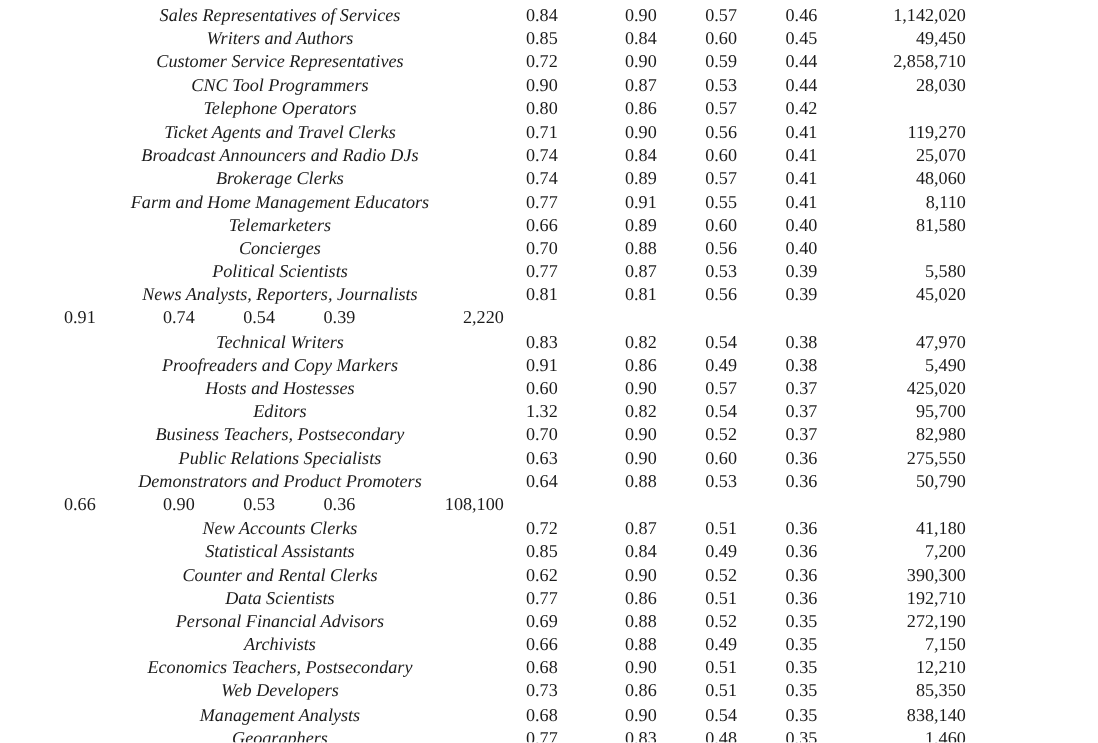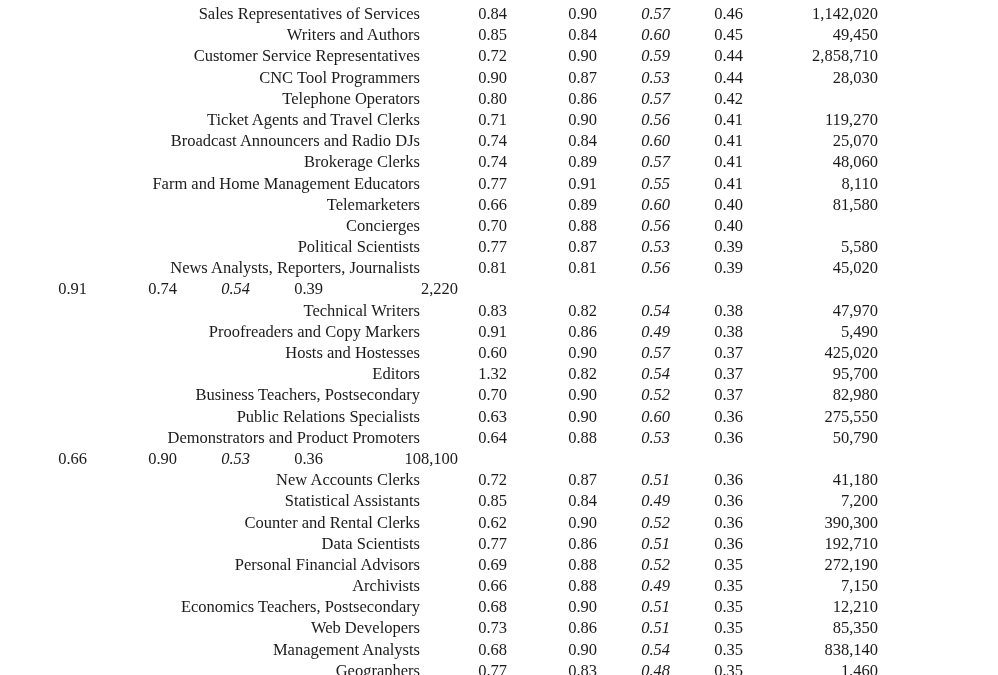--- a/index.html
+++ b/index.html
@@ -23,26 +23,27 @@
     height: 21.2px;
     line-height: 21.2px;
     font-size: 16.5px;
     white-space: nowrap;
   }
   .c-name {
     flex: 0 0 420px;
     box-sizing: border-box;
     padding-left: 89px;
     overflow: hidden;
-    text-align: right;
+    text-align: center;
+    font-style: italic;
   }
   .c-num { text-align: right; box-sizing: border-box; }
   .c1 { flex: 0 0 87px; }
   .c2 { flex: 0 0 90px; }
-  .c3 { flex: 0 0 73px; font-style: italic; }
+  .c3 { flex: 0 0 73px; }
   .c4 { flex: 0 0 73px; }
   .c5 { flex: 0 0 135px; padding-left: 23px; }
 </style>
 </head>
 <body>
 
 <div class="page">
   <div class="occ-table">
   <div class="row">
     <span class="c-name">Sales Representatives of Services</span>

